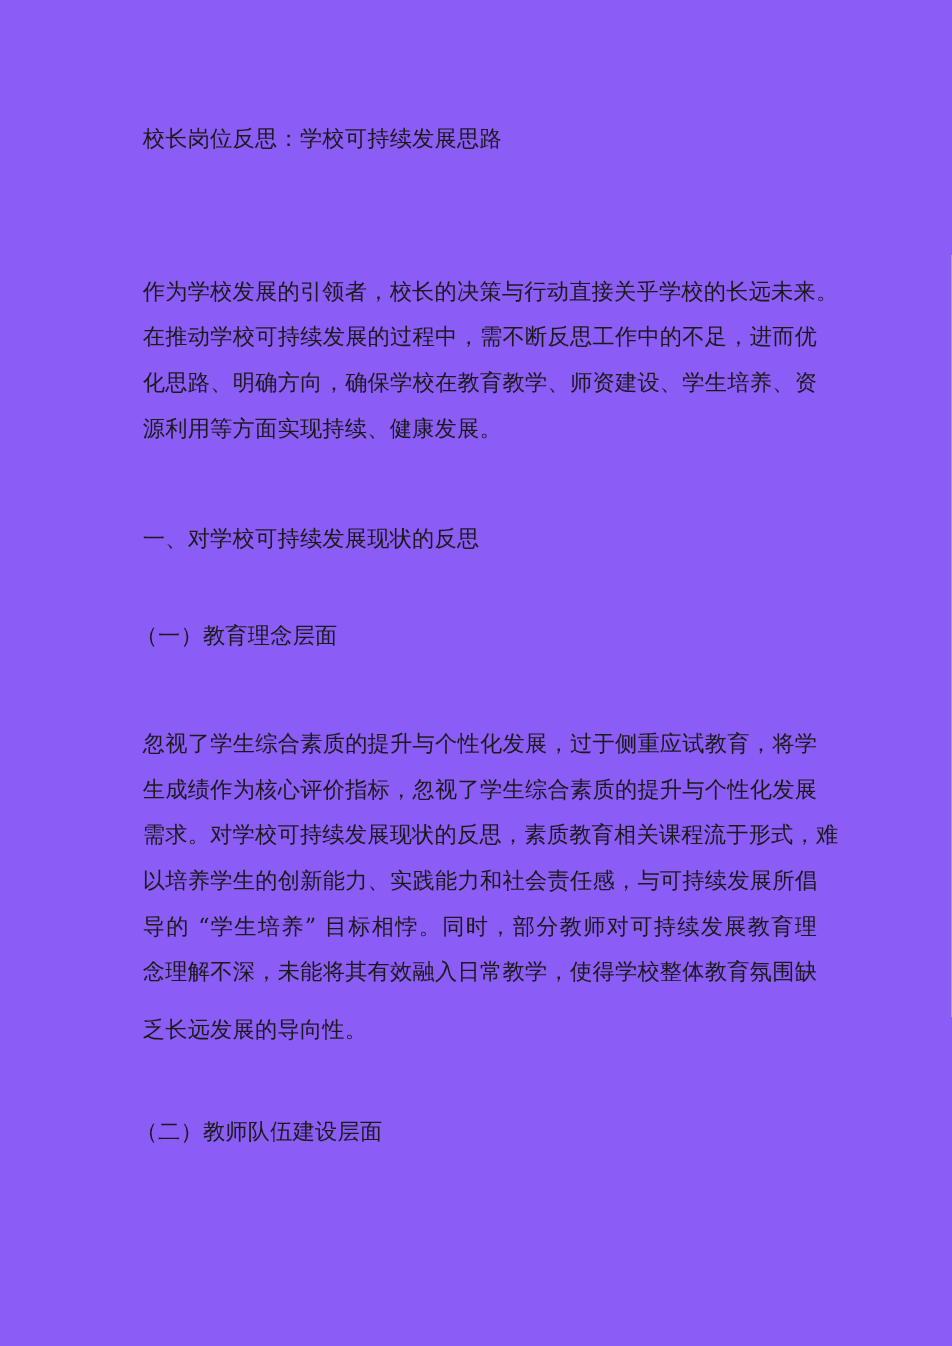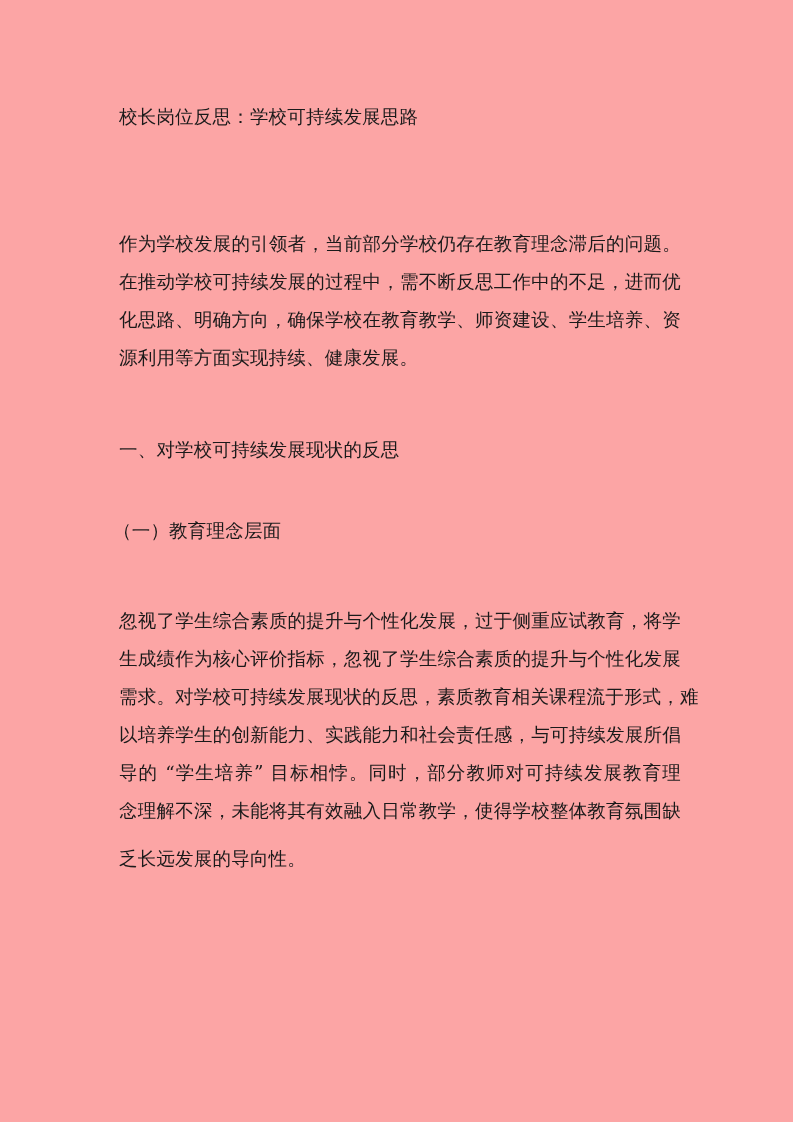--- a/index.html
+++ b/index.html
@@ -13,21 +13,21 @@
     position: relative;
     overflow: hidden;
     font-family: "DejaVu Serif", "Liberation Serif", serif;
     color: #1a1a1a;
   }
   .page {
     position: absolute;
     left: 0; top: 0;
     width: 793px;
     height: 1122px;
-    background: #fca5a5;
+    background: #8b5cf6;
     text-decoration: underline;
   }
   .line {
     position: absolute;
     left: 119px;
     font-size: 18.5px;
     line-height: 22px;
     white-space: nowrap;
     letter-spacing: 0.2px;
   }
@@ -40,34 +40,35 @@
   .subhead { left: 113px; }
 </style>
 </head>
 <body>
 
 <div class="page">
 
   <div class="line title" style="top:106px;">校长岗位反思：学校可持续发展思路</div>
 
   <div>
-    <div class="line just" style="top:233px;">作为学校发展的引领者，当前部分学校仍存在教育理念滞后的问题。</div>
+    <div class="line just" style="top:233px;">作为学校发展的引领者，校长的决策与行动直接关乎学校的长远未来。</div>
     <div class="line just" style="top:271px;">在推动学校可持续发展的过程中，需不断反思工作中的不足，进而优</div>
     <div class="line just" style="top:309px;">化思路、明确方向，确保学校在教育教学、师资建设、学生培养、资</div>
     <div class="line" style="top:347px;">源利用等方面实现持续、健康发展。</div>
   </div>
 
   <div class="line subhead" style="top:520px;">（一）教育理念层面</div>
 
   <div class="line" style="top:439px;">一、对学校可持续发展现状的反思</div>
 
   <div>
     <div class="line just" style="top:610px;">忽视了学生综合素质的提升与个性化发展，过于侧重应试教育，将学</div>
     <div class="line just" style="top:648px;">生成绩作为核心评价指标，忽视了学生综合素质的提升与个性化发展</div>
     <div class="line just" style="top:686px;">需求。对学校可持续发展现状的反思，素质教育相关课程流于形式，难</div>
     <div class="line just" style="top:724px;">以培养学生的创新能力、实践能力和社会责任感，与可持续发展所倡</div>
     <div class="line just" style="top:762px;">导的 “学生培养” 目标相悖。同时，部分教师对可持续发展教育理</div>
     <div class="line just" style="top:800px;">念理解不深，未能将其有效融入日常教学，使得学校整体教育氛围缺</div>
     <div class="line" style="top:838px;margin-top:10px;">乏长远发展的导向性。</div>
   </div>
 
+  <div class="line subhead" style="top:933px;">（二）教师队伍建设层面</div>
 
 </div>
 
 </body></html>

